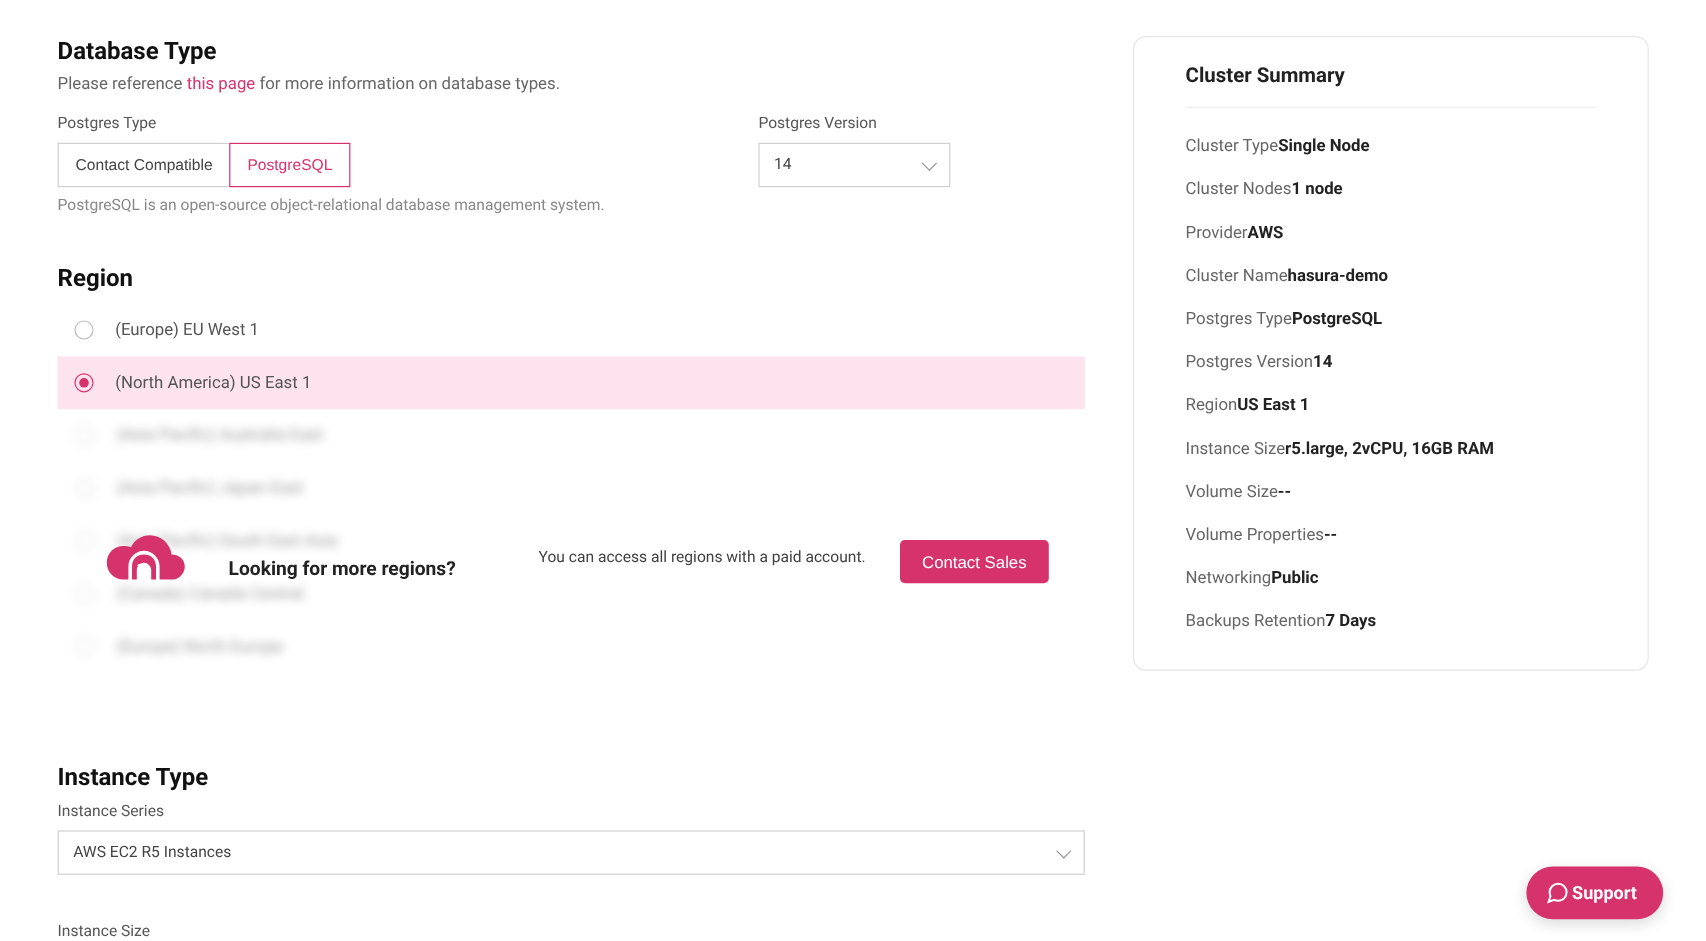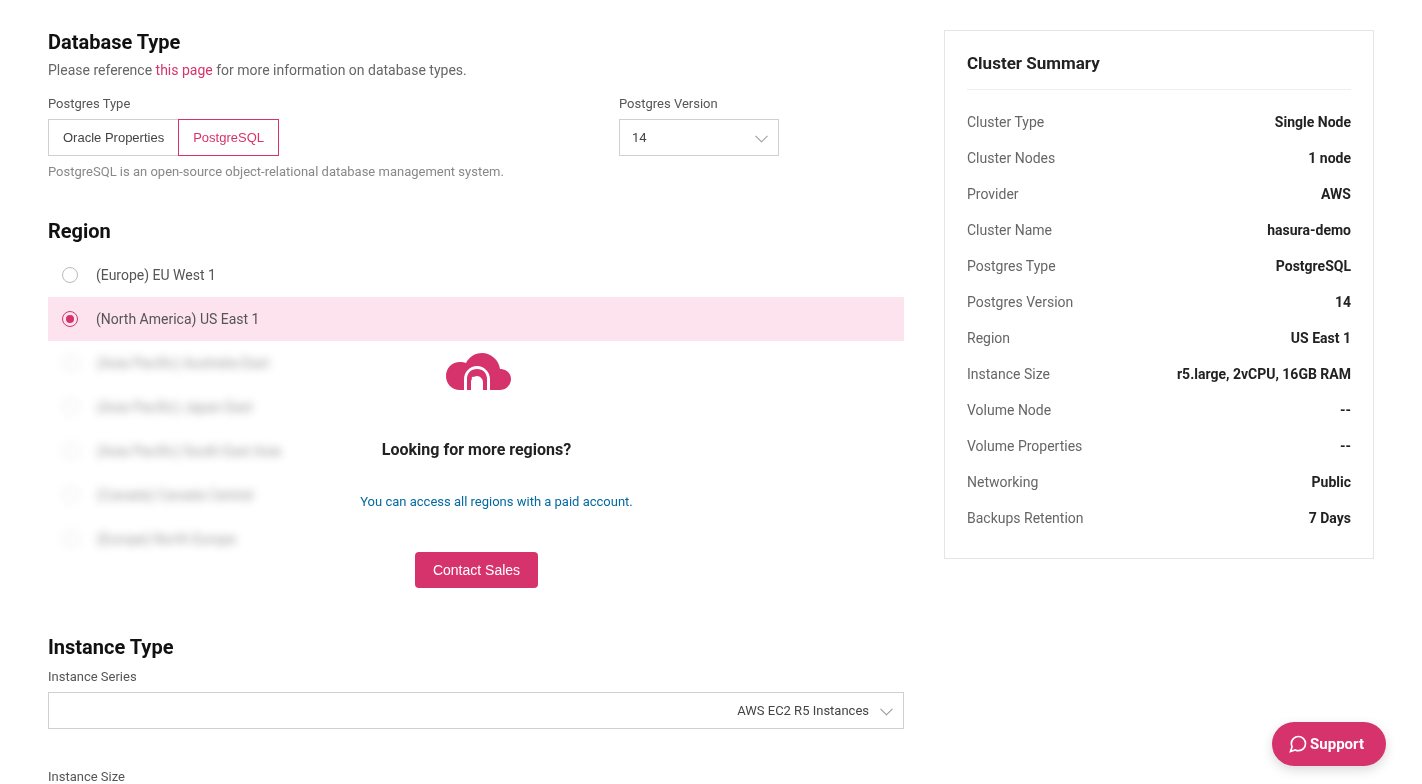--- a/index.html
+++ b/index.html
@@ -104,50 +104,50 @@
   border-left: 1px solid transparent;
   overflow: hidden;
 }
 .overlay-bg {
   position: absolute; inset: 0;
   display: flex; flex-direction: column;
 }
 .overlay-bg .region-item { filter: blur(4px); opacity: 0.6; pointer-events: none; }
 .overlay-content {
   position: absolute; inset: 0;
-  display: flex; flex-direction: column; align-items: center; justify-content: center;
+  display: flex; align-items: center; justify-content: center;
   text-align: center;
   padding: 10px;
   gap: 29px;
 }
 .overlay-title { font-size: 16px; font-weight: 700; color: #222; margin-top: 10px; }
-.overlay-sub { font-size: 13px; color: #0369a1; margin-top: 6px; margin-bottom: 14px; margin-left: 40px; }
+.overlay-sub { font-size: 13px; color: #404040; margin-top: 6px; margin-bottom: 14px; margin-left: 40px; }
 .btn-primary {
   background: #d6336c; color: #fff; border: none; border-radius: 4px;
   padding: 10px 18px; font-size: 14px; font-weight: 400; cursor: pointer;
 }
 
 .elephant-icon { color: #d6336c; }
 
 .instance-title { margin-top: 40px; }
 .instance-row { display: flex; gap: 40px; margin-top: 10px; flex-direction: column; }
-.select-wide { min-width: 260px; text-align: right; }
+.select-wide { min-width: 260px; }
 .select-xwide { min-width: 530px; }
 
 .summary-card {
   border: 1px solid #e5e5e5;
-  border-radius: 0;
-  padding: 22px 22px;
+  border-radius: 11px;
+  padding: 22px 43px;
 }
 .summary-title {
   font-size: 17px; font-weight: 700; color: #222;
   padding-bottom: 16px; border-bottom: 1px solid #eee; margin-bottom: 14px;
 }
 .summary-row {
-  display: flex; justify-content: space-between; align-items: center;
+  display: flex; align-items: center;
   padding: 10px 0; font-size: 14px;
 }
 .summary-row .k { color: #666; }
 .summary-row .v { color: #222; font-weight: 700; }
 
 .support-fab {
   position: absolute;
   right: 36px; bottom: 18px;
   background: #d6336c; color: #fff;
   border-radius: 999px;
@@ -167,21 +167,21 @@
 
     <h2 class="section-title">Database Type</h2>
     <p class="section-sub">
       <span>Please reference </span><a href="#">this page</a><span> for more information on database types.</span>
     </p>
 
     <div class="db-row">
       <div class="db-col">
         <span class="field-label">Postgres Type</span>
         <div class="seg-group">
-          <button class="seg-btn">Oracle Properties</button>
+          <button class="seg-btn">Contact Compatible</button>
           <button class="seg-btn active">PostgreSQL</button>
         </div>
       </div>
       <div class="db-col" style="margin-left:290px;">
         <span class="field-label">Postgres Version</span>
         <div class="select">14</div>
       </div>
     </div>
     <p class="hint">PostgreSQL is an open-source object-relational database management system.</p>
 
@@ -278,21 +278,21 @@
           </div>
           <div class="summary-row">
             <span class="k">Region</span>
             <span class="v">US East 1</span>
           </div>
           <div class="summary-row">
             <span class="k">Instance Size</span>
             <span class="v">r5.large, 2vCPU, 16GB RAM</span>
           </div>
           <div class="summary-row">
-            <span class="k">Volume Node</span>
+            <span class="k">Volume Size</span>
             <span class="v">--</span>
           </div>
           <div class="summary-row">
             <span class="k">Volume Properties</span>
             <span class="v">--</span>
           </div>
           <div class="summary-row">
             <span class="k">Networking</span>
             <span class="v">Public</span>
           </div>

